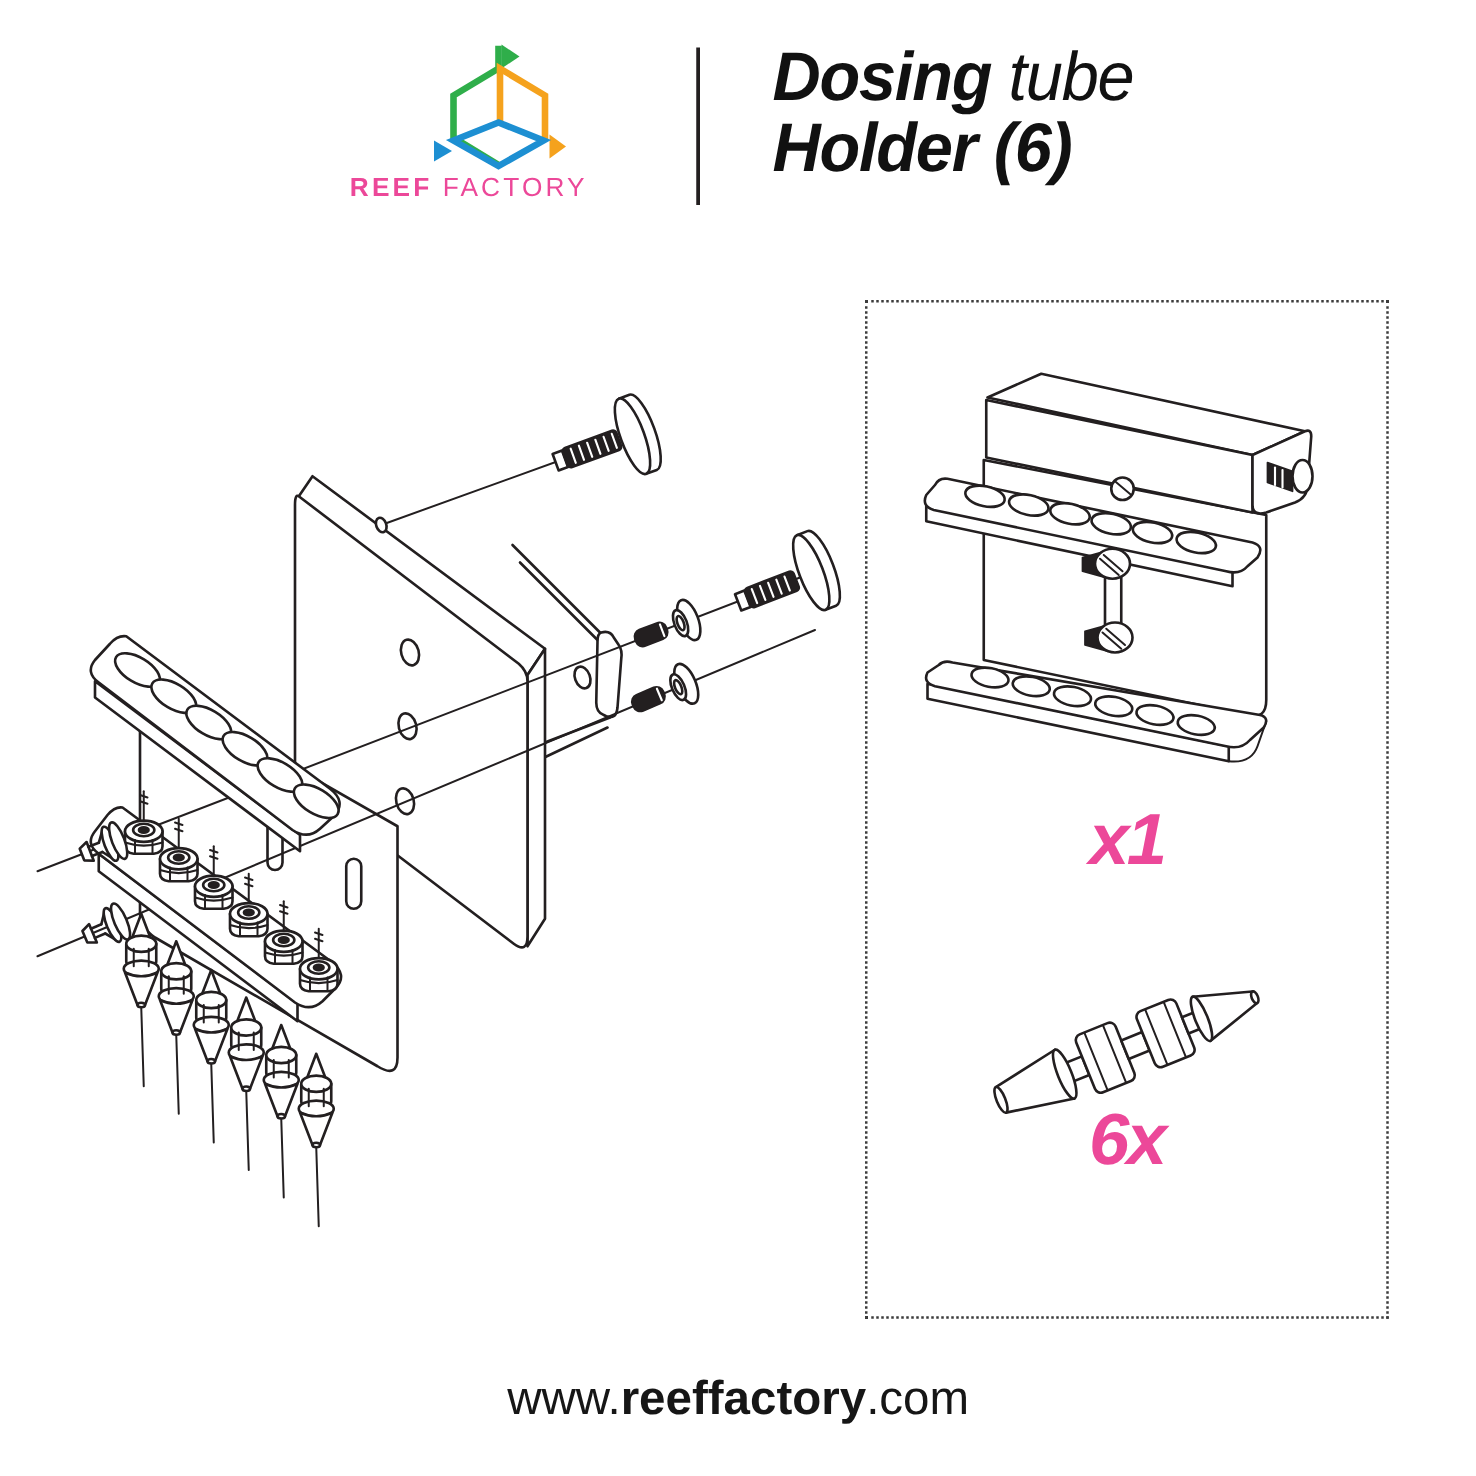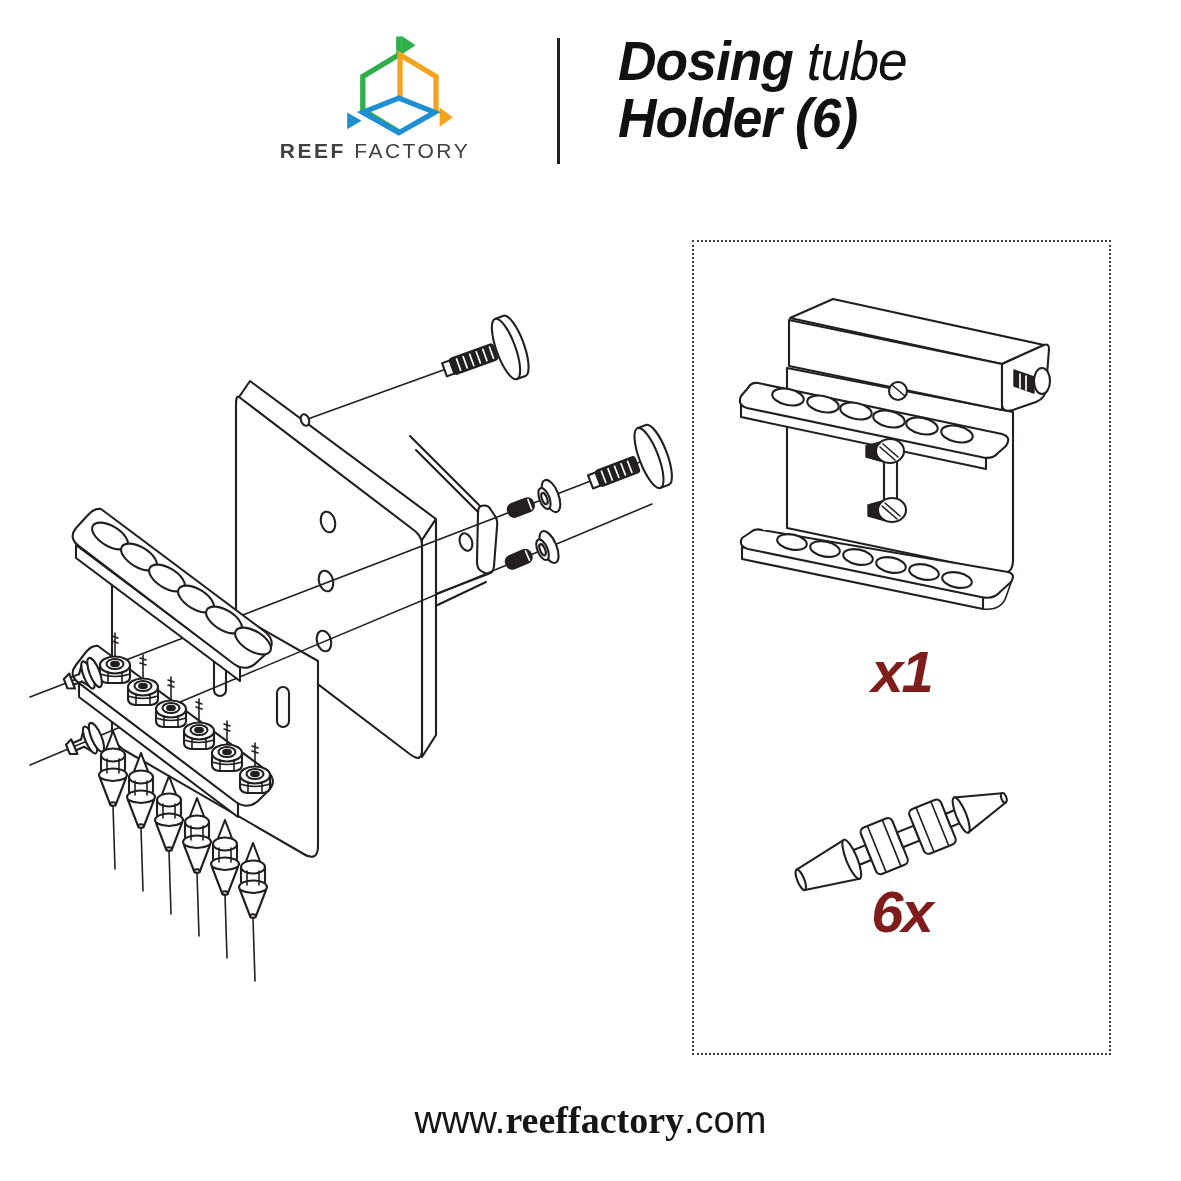--- a/index.html
+++ b/index.html
@@ -10,38 +10,38 @@
   }
   html,body{margin:0;padding:0;background:#fff;}
   #canvas{
     position:relative;width:1181px;height:1181px;background:#fff;overflow:hidden;
     font-family:"Liberation Sans", sans-serif;color:var(--line);
   }
   .abs{position:absolute;}
 
   
   #brand-text{left:250px;top:139px;width:250px;text-align:center;
-    font-size:21px;letter-spacing:2.5px;color:#404040;white-space:nowrap;}
+    font-size:21px;letter-spacing:2.5px;color:#ec4899;white-space:nowrap;}
   #brand-text .b{font-weight:bold;}
   #header-divider{left:557px;top:38px;width:3px;height:126px;background:var(--line);}
   #product-title{left:618px;top:33px;font-style:italic;font-size:55px;line-height:57px;
     letter-spacing:-1px;color:#111;white-space:nowrap;transform:scaleX(.97);transform-origin:left top;}
   #product-title .hv{font-weight:bold;}
   #product-title .lt{font-weight:normal;}
 
   
   #parts-panel{left:692px;top:240px;width:419px;height:815px;border:2px dotted #3c3c3c;box-sizing:border-box;}
   .qty-label{left:692px;width:419px;text-align:center;font-style:italic;font-weight:bold;
-    font-size:58px;color:#7f1d1d;letter-spacing:-2px;}
+    font-size:58px;color:#ec4899;letter-spacing:-2px;}
   #qty-x1{top:638px;}
   #qty-6x{top:878px;}
 
   
   #site-url{left:0;top:1098px;width:1181px;text-align:center;font-size:38px;color:#161616;}
-  #site-url .b{font-weight:bold;font-family:Liberation Serif, serif;}
+  #site-url .b{font-weight:bold;}
 
   
   svg .ln{fill:none;stroke:var(--line);stroke-width:2.1;stroke-linecap:round;stroke-linejoin:round;}
   svg .wf{fill:#fff;stroke:var(--line);stroke-width:2.1;stroke-linecap:round;stroke-linejoin:round;}
   svg .df{fill:var(--line);stroke:var(--line);stroke-width:1.4;stroke-linejoin:round;}
   svg .wt{stroke:#fff;stroke-width:1.7;fill:none;stroke-linecap:round;}
   svg .thin{fill:none;stroke:var(--line);stroke-width:1.6;stroke-linecap:round;}
 </style>
 </head>
 <body>

